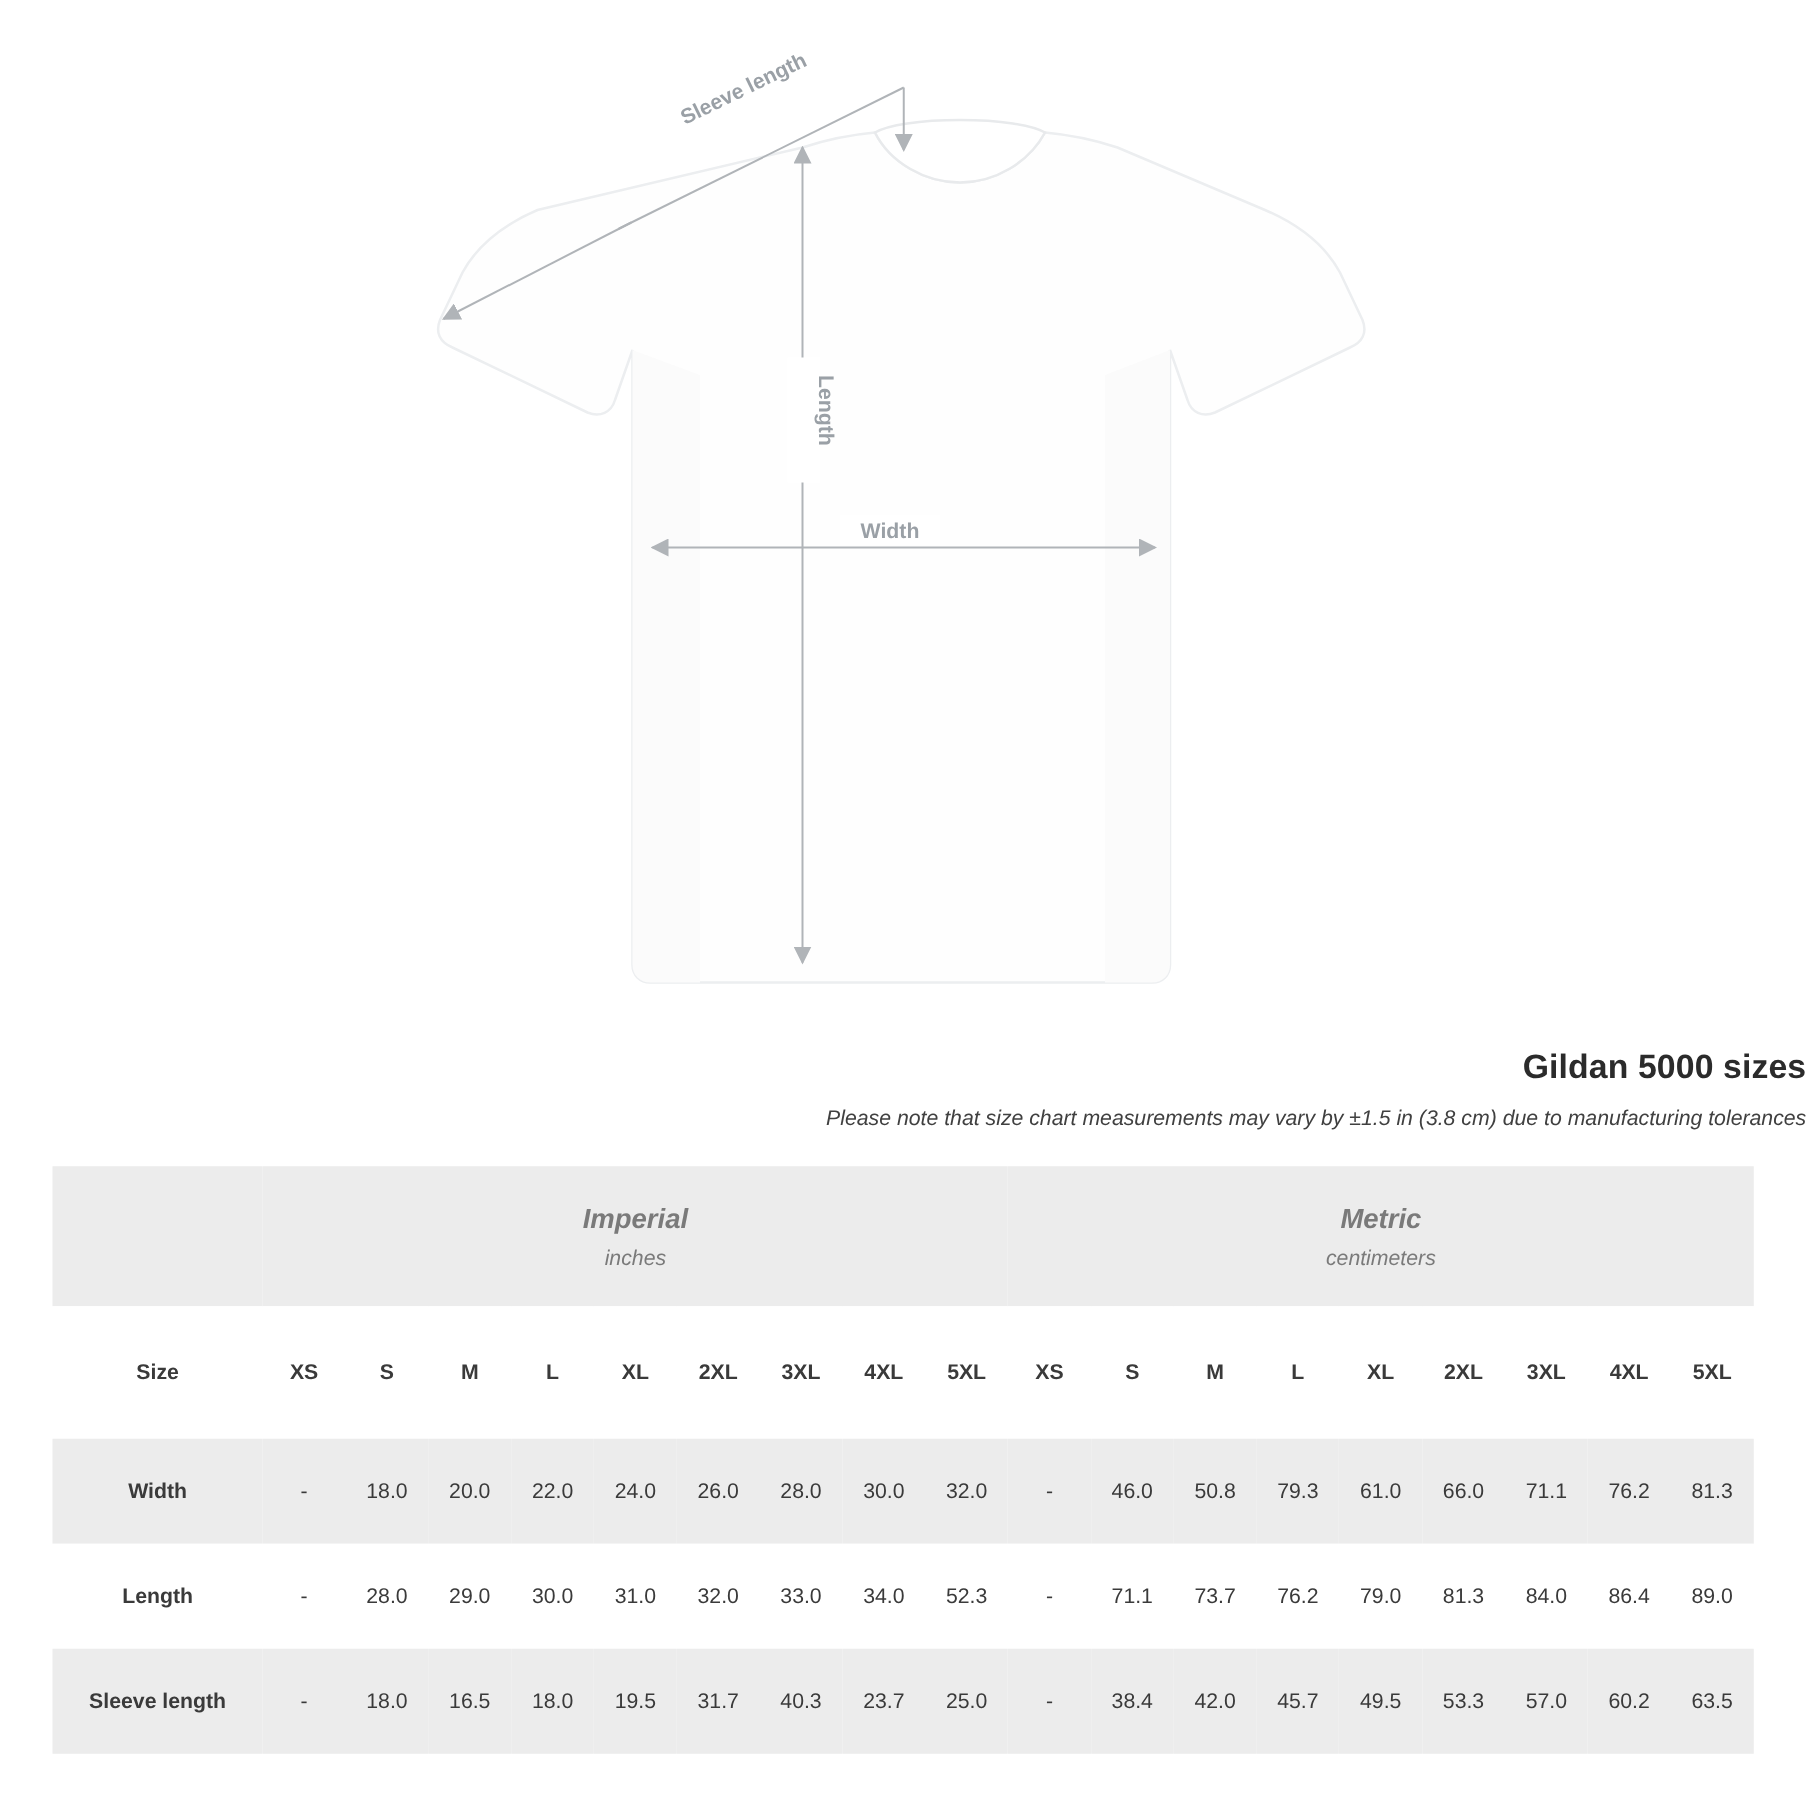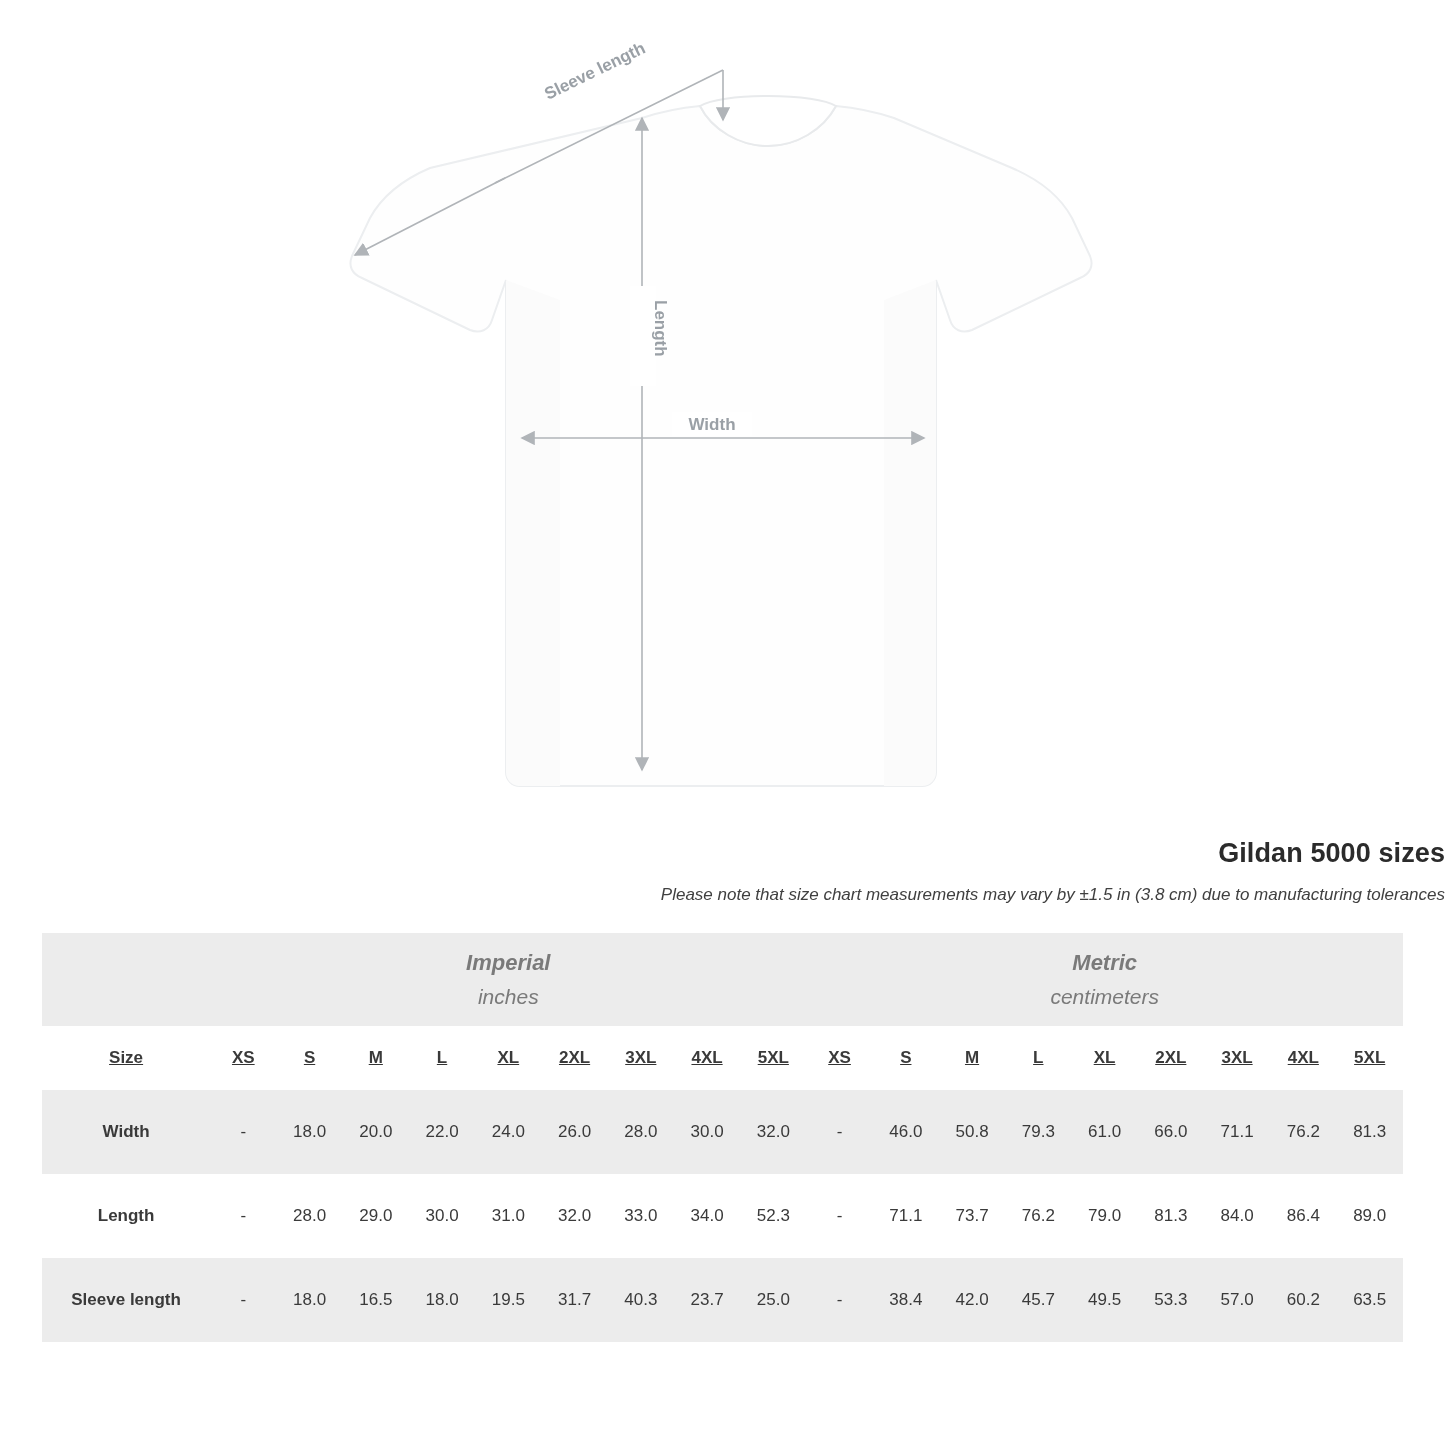--- a/index.html
+++ b/index.html
@@ -58,41 +58,40 @@
     table-layout: fixed;
   }
   table.size-chart td,
   table.size-chart th {
     text-align: center;
     vertical-align: middle;
     font-weight: normal;
   }
   .unit-head {
     background: #ececec;
-    height: 93px;
+    height: 112px;
   }
   .unit-head td {
     padding: 0;
   }
   .unit-name {
     font-size: 22px;
     font-style: italic;
     font-weight: bold;
     color: #7a7a7a;
   }
   .unit-sub {
-    font-size: 21px;
+    font-size: 17px;
     font-style: italic;
     color: #7a7a7a;
     margin-top: 9px;
     text-align: center;
   }
   .row-head {
-    height: 64px;
-    text-decoration: underline;
+    height: 106px;
   }
   .row-head td {
     font-size: 17px;
     color: #3a3a3a;
     background: #ffffff;
   }
   .row-head td.label-cell {
     font-weight: bold;
   }
   .row-head td.size-cell {

